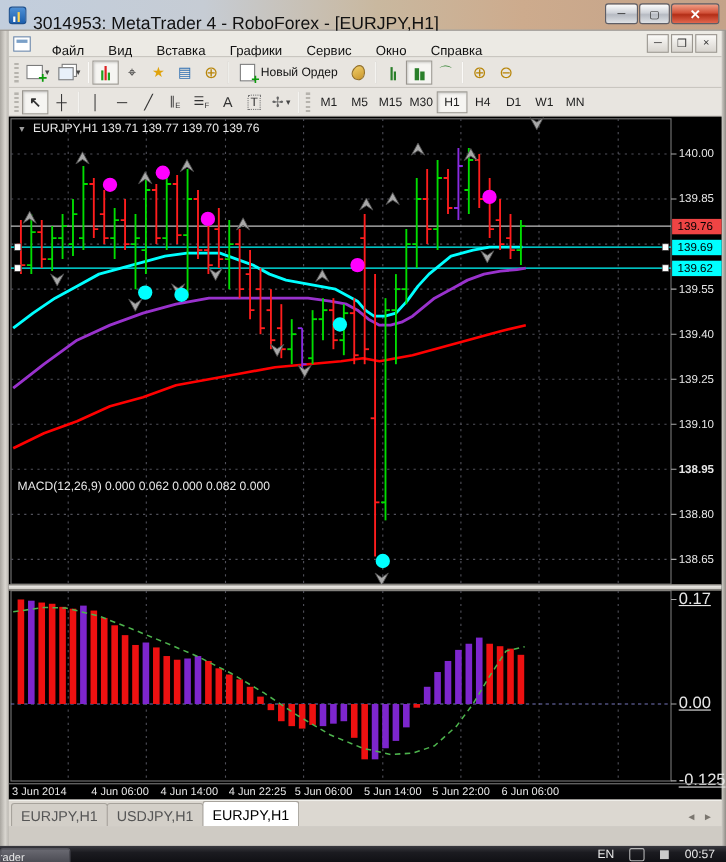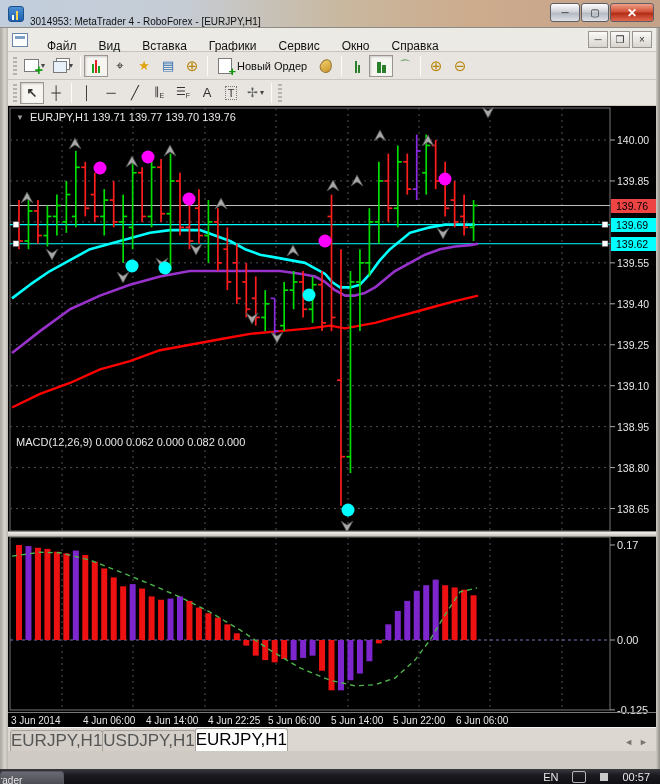--- a/index.html
+++ b/index.html
@@ -8,21 +8,21 @@
        font-family:"Liberation Sans",sans-serif;-webkit-font-smoothing:antialiased;}
 
   
   #titlebar{position:absolute;left:0;top:0;width:660px;height:28px;
     background:linear-gradient(90deg,#c2cedd 0%,#c6ccd4 28%,#c9b89f 52%,#cdab8d 72%,#c3a289 100%);
     border-bottom:1px solid #8e8a84;display:flex;align-items:center;}
   #app-icon{width:16px;height:16px;margin:0 6px 0 8px;background:linear-gradient(180deg,#4d8fd4,#1c5fae);
     border:1px solid #1b4f8e;border-radius:3px;position:relative;}
   #app-icon:before{content:"";position:absolute;left:3px;top:8px;width:2px;height:5px;background:#fff;}
   #app-icon:after{content:"";position:absolute;left:7px;top:4px;width:2px;height:9px;background:#ffd34d;}
-  #title-text{font-size:10px;color:#111;white-space:nowrap;margin-top:16px;}
+  #title-text{font-size:16px;color:#111;white-space:nowrap;margin-top:16px;}
   #caption-buttons{position:absolute;right:6px;top:3px;display:flex;gap:1px;}
   .cap-btn{height:19px;border:1px solid #5e5e66;border-radius:3px;
     background:linear-gradient(180deg,#fdfdfd,#cfd2d8 45%,#b6bac2 55%,#dfe2e6);
     display:flex;align-items:center;justify-content:center;font-size:10px;color:#222;}
   .cap-btn.min{width:30px;} .cap-btn.max{width:28px;}
   .cap-btn.close{width:44px;background:linear-gradient(180deg,#f1a087,#d2523a 45%,#b32e17 55%,#e2674f);color:#fff;font-size:12px;font-weight:bold;}
 
   
   #frame-left{position:absolute;left:0;top:28px;width:8px;height:741px;background:linear-gradient(90deg,#a9a6a0,#d9d6d0 60%,#bab7b1);}
   #frame-right{position:absolute;right:0;top:28px;width:4px;height:741px;background:linear-gradient(90deg,#cfccc6,#8f8c86);}
@@ -67,29 +67,29 @@
   .tf-btn.active{border:1px solid #9a968f;background:#f6f5f2;box-shadow:inset 1px 1px 2px rgba(0,0,0,.18);}
 
   
   #chartarea{top:106px;height:621px;background:#000;position:absolute;}
   #chart-svg{position:absolute;left:0;top:0;}
   #symbol-label{position:absolute;left:8px;top:5px;color:#e8e8e8;font-size:11px;display:flex;gap:6px;align-items:center;}
   #symbol-label .tri{color:#9a9a9a;font-size:8px;}
   #macd-label{position:absolute;left:8px;top:330px;color:#e8e8e8;font-size:11px;}
   .ps-label{position:absolute;left:609px;color:#e6e6e6;font-size:10.5px;line-height:12px;}
   .ps-box{position:absolute;left:603px;width:45px;height:14px;font-size:10.5px;line-height:14px;padding-left:5px;color:#000;}
-  .macd-scale{position:absolute;left:609px;color:#e6e6e6;font-size:11px;line-height:12px;}
+  .macd-scale{position:absolute;left:609px;color:#e6e6e6;font-size:15px;line-height:12px;text-decoration:underline;}
   .t-label{position:absolute;color:#e6e6e6;font-size:10px;line-height:12px;white-space:nowrap;}
   #splitter{position:absolute;left:0;top:425px;width:648px;height:6px;
     background:linear-gradient(180deg,#f2f0ec,#c9c6c0);border-top:1px solid #8f8c86;border-bottom:1px solid #8f8c86;}
   #time-axis{position:absolute;left:0;top:606px;width:648px;height:15px;border-top:1px solid #777;}
 
   
   #tabbar{top:727px;height:24px;background:#dcd8d1;border-top:1px solid #f5f4f1;display:flex;align-items:flex-end;padding-left:2px;}
-  .tab{height:21px;min-width:88px;display:flex;align-items:center;justify-content:center;font-size:17px;color:#555;
+  .tab{height:21px;min-width:88px;display:flex;align-items:center;justify-content:center;font-size:13px;color:#555;
        border:1px solid #a7a39c;border-bottom:none;border-radius:3px 3px 0 0;background:#d3cfc8;margin-right:-1px;}
   .tab.active{background:#fff;color:#000;height:23px;z-index:2;}
   #tab-scroll{position:absolute;right:8px;bottom:4px;display:flex;gap:6px;color:#7a766f;font-size:9px;}
 
   
   #statusbar{top:751px;height:18px;background:#e8e5e0;border-top:1px solid #fbfaf8;font-size:11px;color:#111;}
   #sb-profile{position:absolute;left:6px;top:2px;}
   .sb-sep{position:absolute;top:2px;width:1px;height:13px;background:#aaa7a1;border-right:1px solid #fff;}
   #sb-traffic-icon{position:absolute;left:440px;top:3px;display:flex;align-items:flex-end;gap:1px;height:11px;}
   #sb-traffic-icon i{display:block;width:2px;}
@@ -234,20 +234,31 @@
       </div>
     <div class="tbtn">
         <span style="border:1px dotted #777;padding:0 2px;font-size:11px">T</span>
       </div>
     <div class="tbtn">
         <span style="color:#666">✢</span>
         <span class="drop">▾</span>
       </div>
     <div class="sep"></div>
       <div class="grip"></div>
+    <div id="tf-group" style="display:flex;">
+        <div class="tf-btn">M1</div>
+        <div class="tf-btn">M5</div>
+        <div class="tf-btn">M15</div>
+        <div class="tf-btn">M30</div>
+        <div class="tf-btn active">H1</div>
+        <div class="tf-btn">H4</div>
+        <div class="tf-btn">D1</div>
+        <div class="tf-btn">W1</div>
+        <div class="tf-btn">MN</div>
+      </div>
   </div>
 
   <div id="chartarea" class="client">
     <svg id="chart-svg" width="648" height="621">
         <rect x="2" y="2" width="600" height="423" fill="none" stroke="#777777" stroke-width="1"></rect>
         <rect x="2" y="431" width="600" height="173" fill="none" stroke="#777777" stroke-width="1"></rect>
         <line x1="54" y1="2" x2="54" y2="425" stroke="#50505a" stroke-dasharray="2,4"></line>
         <line x1="54" y1="431" x2="54" y2="604" stroke="#50505a" stroke-dasharray="2,4"></line>
         <line x1="125" y1="2" x2="125" y2="425" stroke="#50505a" stroke-dasharray="2,4"></line>
         <line x1="125" y1="431" x2="125" y2="604" stroke="#50505a" stroke-dasharray="2,4"></line>
@@ -527,21 +538,21 @@
       <span>EURJPY,H1  139.71 139.77 139.70 139.76</span>
     </div>
     <div id="macd-label">MACD(12,26,9) 0.000 0.062 0.000 0.082 0.000</div>
     <div id="price-scale">
         <div class="ps-label" style="top: 28px;">140.00</div>
         <div class="ps-label" style="top: 68.95px;">139.85</div>
         <div class="ps-label" style="top: 150.85px;">139.55</div>
         <div class="ps-label" style="top: 191.8px;">139.40</div>
         <div class="ps-label" style="top: 232.75px;">139.25</div>
         <div class="ps-label" style="top: 273.7px;">139.10</div>
-        <div class="ps-label" style="top: 314.65px;">138.95</div>
+        <div class="ps-label" style="top: 314.65px; font-weight: bold;">138.95</div>
         <div class="ps-label" style="top: 355.6px;">138.80</div>
         <div class="ps-label" style="top: 396.55px;">138.65</div>
         <div class="ps-box" style="top: 92.52px; background: #ef4444; color: rgb(0, 0, 0);">139.76</div>
         <div class="ps-box" style="top: 111.63px; background: rgb(0, 255, 255); color: rgb(0, 0, 0);">139.69</div>
         <div class="ps-box" style="top: 130.74px; background: rgb(0, 255, 255); color: rgb(0, 0, 0);">139.62</div>
       </div>
     <div id="macd-scale">
         <div class="macd-scale" style="top: 432.97px;">0.17</div>
         <div class="macd-scale" style="top: 528px;">0.00</div>
         <div class="macd-scale" style="top: 597.875px;">-0.125</div>

